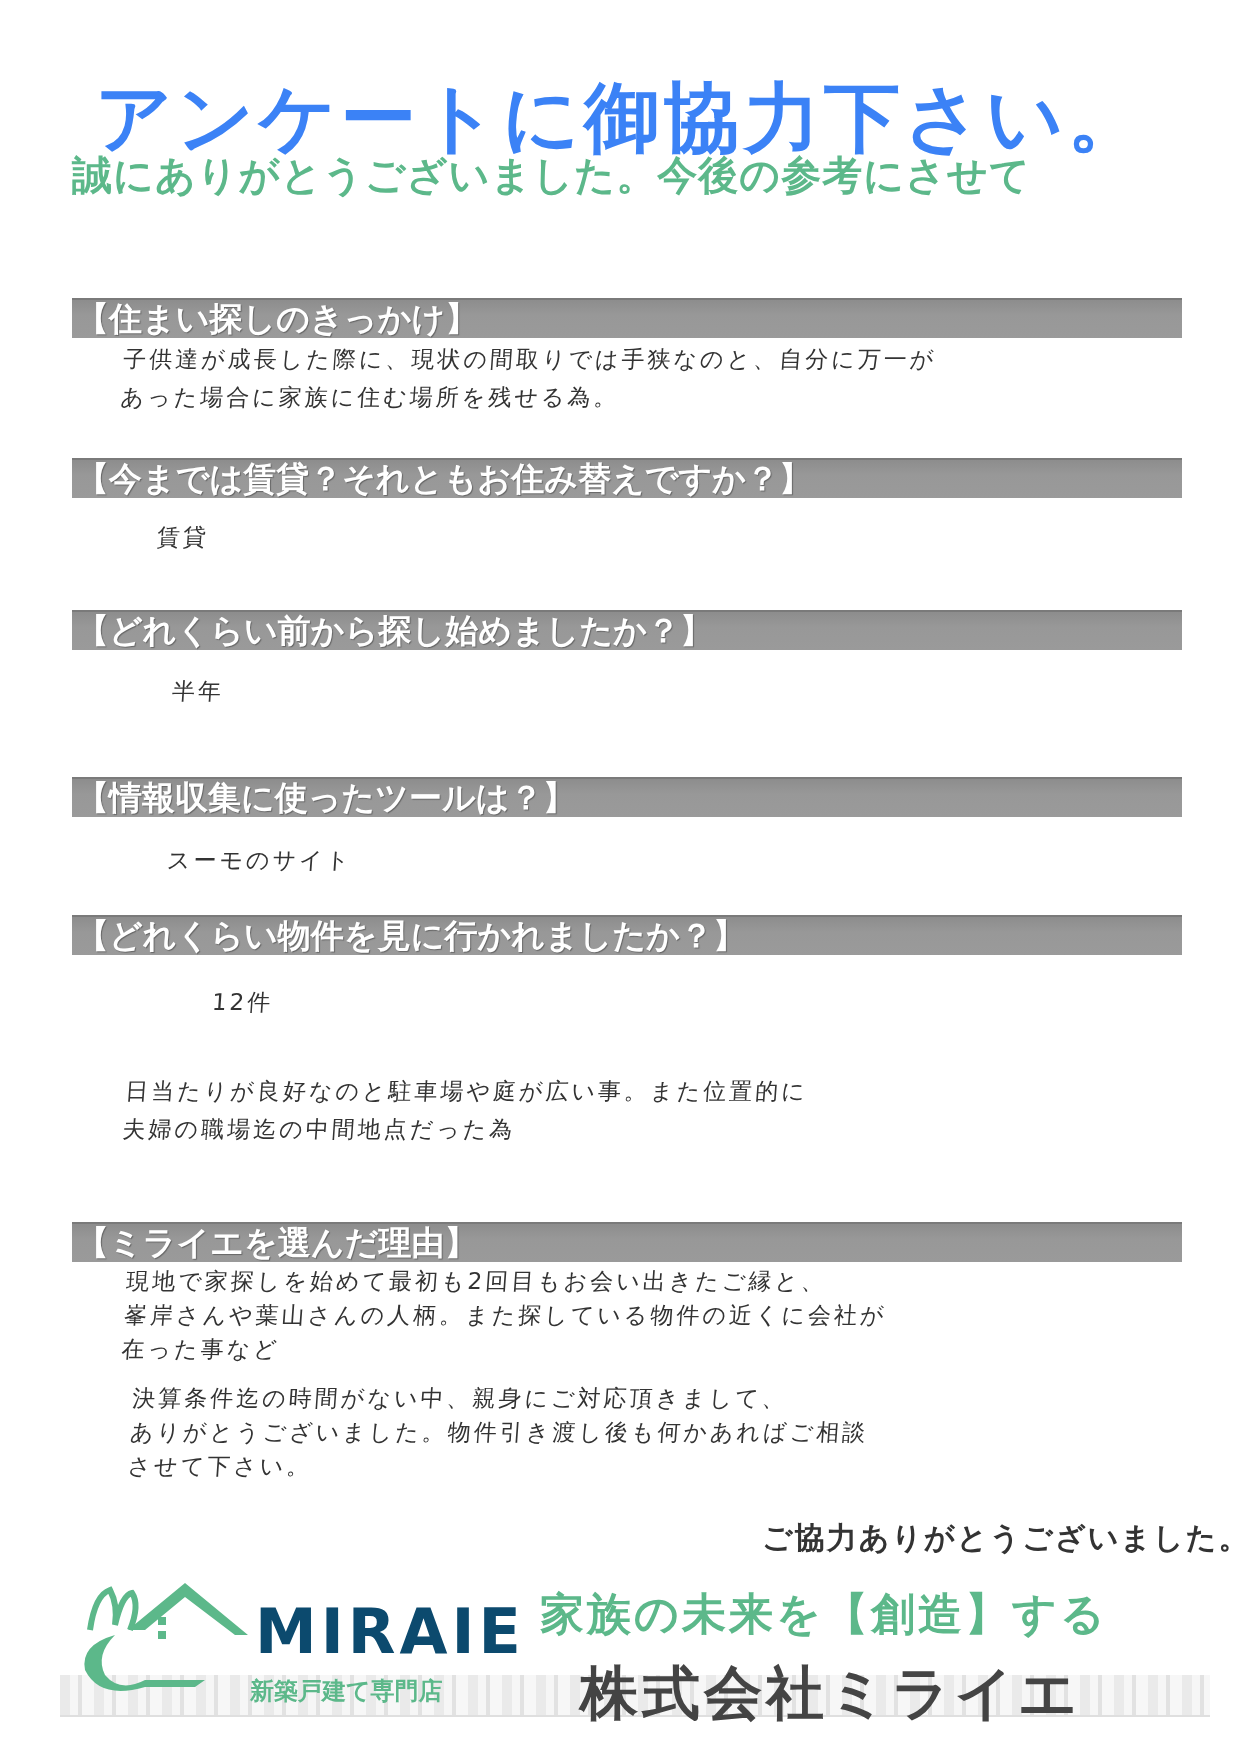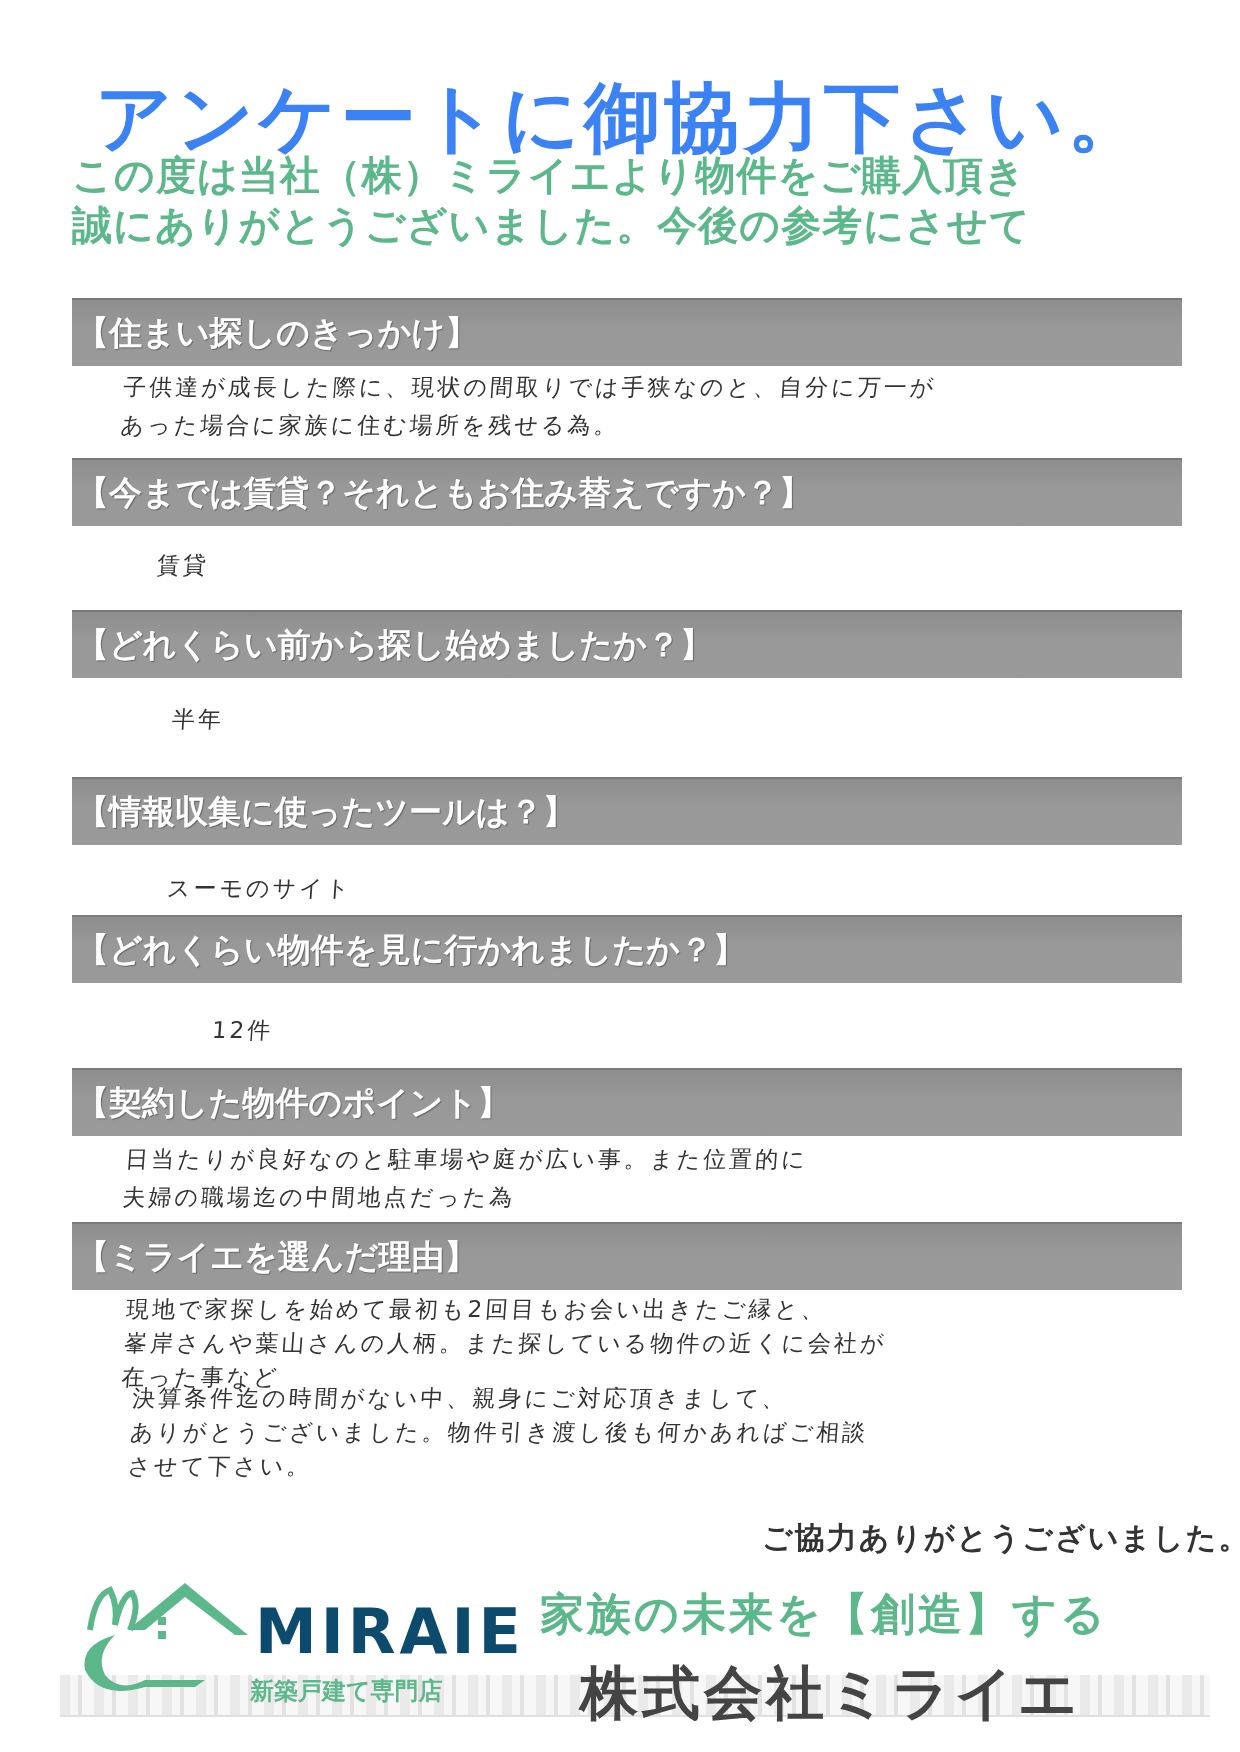--- a/index.html
+++ b/index.html
@@ -19,21 +19,21 @@
   .intro {
     position: absolute; left: 72px; top: 150px; width: 1110px;
     font-size: 40px; font-weight: bold; line-height: 50px;
     color: #5cb88a; letter-spacing: 1px;
   }
   .intro div { white-space: nowrap; }
   .section {
     position: absolute; left: 72px; width: 1110px;
   }
   .bar {
-    height: 68px; width: 1110px;
+    height: 40px; width: 1110px;
     background: linear-gradient(to bottom, #8d8d8d 0%, #989898 40%, #9a9a9a 100%);
     border-top: 2px solid #7a7a7a;
     box-sizing: border-box;
     display: flex; align-items: center;
   }
   .bar-label {
     font-size: 33px; font-weight: bold; color: #ffffff;
     padding-left: 4px; white-space: nowrap;
     text-shadow: 1px 1px 1px #666;
   }
@@ -78,21 +78,20 @@
     font-size: 58px; font-weight: bold; color: #444444;
     letter-spacing: 4px; white-space: nowrap;
   }
 </style>
 </head>
 <body>
 
 <div class="title">アンケートに御協力下さい。</div>
 
 <div class="intro">
-  <div>この度は当社（株）ミライエより物件をご購入頂き</div>
   <div>誠にありがとうございました。今後の参考にさせて</div>
 </div>
 
 <div class="section" style="top:298px;">
   <div class="bar">
     <span class="bar-label">【住まい探しのきっかけ】</span>
   </div>
   <div class="answer" style="padding-left:50px; margin-top:2px;">
     <div>子供達が成長した際に、現状の間取りでは手狭なのと、自分に万一が</div>
     <div>あった場合に家族に住む場所を残せる為。</div>
@@ -129,23 +128,20 @@
 <div class="section" style="top:915px;">
   <div class="bar">
     <span class="bar-label">【どれくらい物件を見に行かれましたか？】</span>
   </div>
   <div class="answer" style="padding-left:140px; margin-top:28px;">
     <div>12件</div>
   </div>
 </div>
 
 <div class="section" style="top:1068px;">
-  <div class="bar">
-    <span class="bar-label">【契約した物件のポイント】</span>
-  </div>
   <div class="answer" style="padding-left:52px; margin-top:4px;">
     <div>日当たりが良好なのと駐車場や庭が広い事。また位置的に</div>
     <div>夫婦の職場迄の中間地点だった為</div>
   </div>
 </div>
 
 <div class="section" style="top:1222px;">
   <div class="bar">
     <span class="bar-label">【ミライエを選んだ理由】</span>
   </div>

